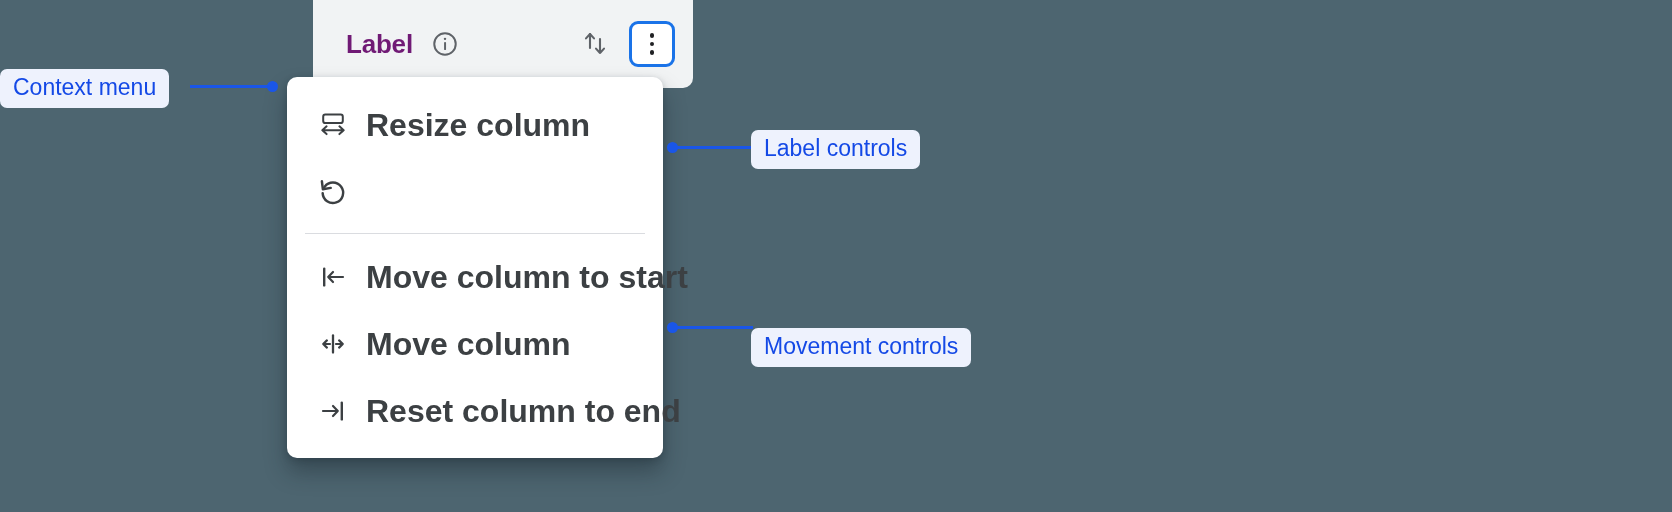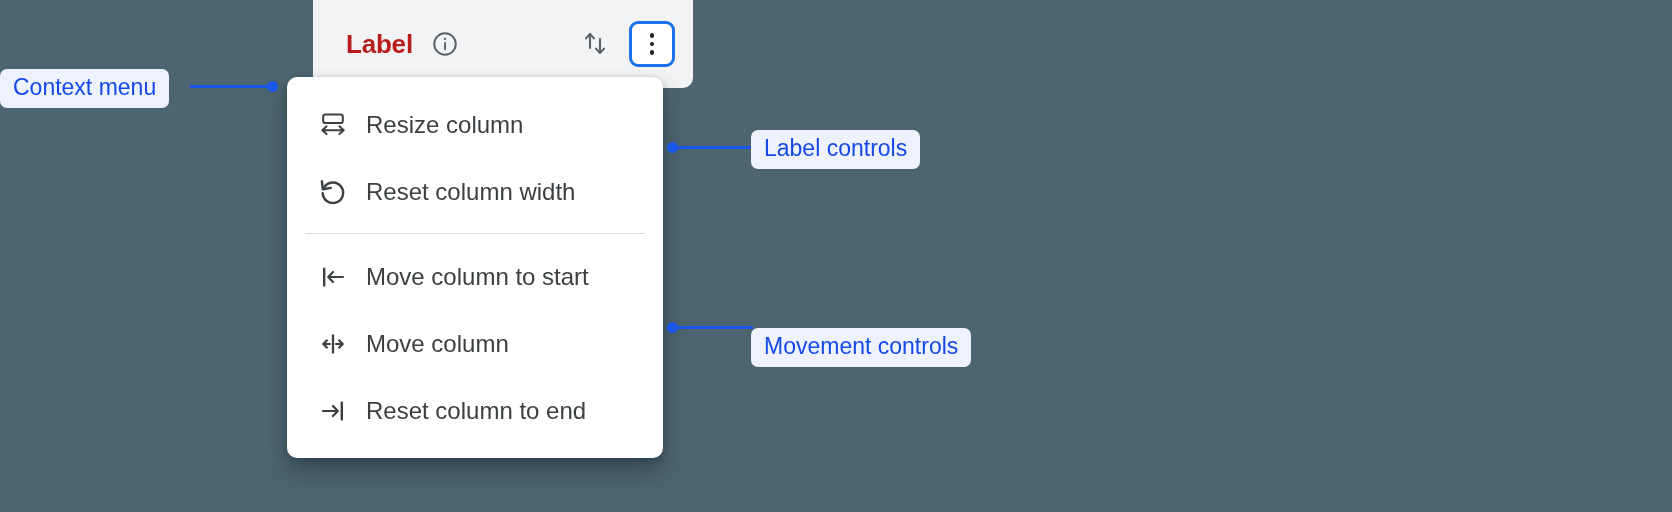--- a/index.html
+++ b/index.html
@@ -25,21 +25,21 @@
     background: #f1f3f4;
     border-radius: 0 0 10px 10px;
     display: flex;
     align-items: center;
     box-sizing: border-box;
     padding: 0 18px 0 33px;
   }
   #header-card .label-text {
     font-size: 26px;
     font-weight: bold;
-    color: #b91c1c;
+    color: #701a75;
     letter-spacing: -0.2px;
     line-height: 1;
   }
   .info-icon {
     margin-left: 17px;
     width: 30px;
     height: 30px;
     display: flex;
     align-items: center;
     justify-content: center;
@@ -99,24 +99,25 @@
   .menu-item .mi-icon {
     width: 32px;
     min-width: 32px;
     height: 32px;
     display: flex;
     align-items: center;
     justify-content: center;
     margin-right: 17px;
   }
   .menu-item .mi-label {
-    font-size: 24px;
+    font-size: 32px;
     color: #3c4043;
     white-space: nowrap;
     line-height: 1;
+    font-weight: bold;
   }
   .menu-separator {
     height: 1px;
     background: #dadce0;
     margin: 8px 18px 9px 18px;
   }
 
   
   .anno-pill {
     position: absolute;
@@ -182,21 +183,20 @@
     <span class="mi-label">Resize column</span>
   </div>
 
   <div class="menu-item">
     <span class="mi-icon">
       <svg width="30" height="30" viewBox="0 0 24 24" fill="none">
         <path d="M4.6 9.2 A8.2 8.2 0 1 1 4.1 14.6" stroke="#3c4043" stroke-width="1.95" stroke-linecap="round" fill="none" transform="rotate(12 12 12)"></path>
         <path d="M3.1 3.4 L3.9 9.8 L10.2 8.7" stroke="#3c4043" stroke-width="1.95" stroke-linecap="round" stroke-linejoin="round" fill="none"></path>
       </svg>
     </span>
-    <span class="mi-label">Reset column width</span>
   </div>
 
   <div class="menu-separator"></div>
 
   <div class="menu-item">
     <span class="mi-icon">
       <svg width="30" height="30" viewBox="0 0 30 30" fill="none">
         <path d="M6.2 6.6 V23.4" stroke="#3c4043" stroke-width="2.4" stroke-linecap="round"></path>
         <path d="M25 15 H10.2 M10.2 15 L15 10 M10.2 15 L15 20" stroke="#3c4043" stroke-width="2.2" stroke-linecap="round" stroke-linejoin="round"></path>
       </svg>

